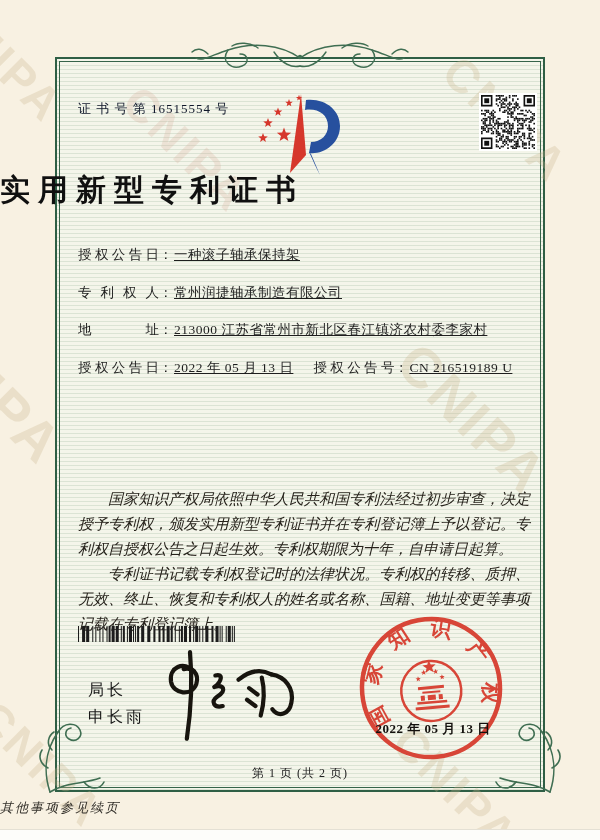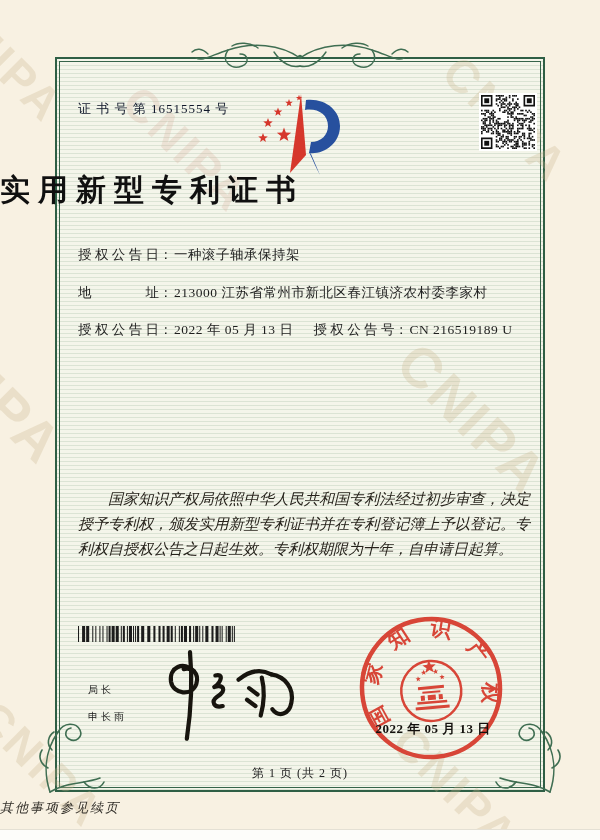--- a/index.html
+++ b/index.html
@@ -35,32 +35,32 @@
   .qr{position:absolute;left:479px;top:93px;width:54px;height:54px;background:#fff;padding:2px;}
   .title{
     position:absolute;left:0;right:0;top:170px;
     font-size:30px;font-weight:bold;letter-spacing:8px;color:#101010;
   }
   
   .fields{position:absolute;left:78px;top:243px;width:452px;}
   .frow{margin-bottom:13.5px;font-size:13.5px;line-height:24px;color:#1e1e1e;white-space:nowrap;}
   .flabel{display:inline-block;width:81px;text-align:justify;text-align-last:justify;}
   .fcolon{display:inline-block;width:15px;}
-  .fvalue{letter-spacing:0.5px;}
+  .fvalue{letter-spacing:0.5px;text-decoration:underline;}
   .grp1{display:inline-block;width:232px;}
   
   .legal{position:absolute;left:78px;top:487px;width:452px;}
   .legal p{
     margin:0;font-size:15px;line-height:25px;text-align:justify;
     font-style:italic;color:#26221b;text-indent:2em;
   }
   
   .barcode{position:absolute;left:78px;top:626px;width:163px;height:16px;}
   
-  .officer{position:absolute;left:88px;top:676px;font-size:10px;line-height:27px;letter-spacing:3px;color:#171717;
+  .officer{position:absolute;left:88px;top:676px;font-size:16px;line-height:27px;letter-spacing:3px;color:#171717;
     font-family:"Liberation Sans","DejaVu Sans",sans-serif;}
   .sig{position:absolute;left:145px;top:648px;width:185px;height:95px;}
   
   .seal{position:absolute;left:356px;top:613px;width:150px;height:150px;transform:rotate(-5deg);opacity:0.93;}
   .seal-date{
     position:absolute;left:363px;top:720px;width:140px;text-align:center;
     font-size:13px;font-weight:bold;color:#14110e;letter-spacing:0.5px;z-index:5;
   }
   
   .page-no{position:absolute;left:0;right:0;top:765px;text-align:center;font-size:12px;color:#222;letter-spacing:1px;}
@@ -532,33 +532,37 @@
   </g>
 </svg>
 
 <div class="title">实用新型专利证书</div>
 
 <div class="fields">
   <div class="frow">
     <span class="flabel">授权公告日</span><span class="fcolon">：</span><span class="fvalue">一种滚子轴承保持架</span>
   </div>
   <div class="frow">
+    <span class="flabel">专利权人</span><span class="fcolon">：</span><span class="fvalue">常州润捷轴承制造有限公司</span>
+  </div>
+  <div class="frow">
     <span class="flabel">地址</span><span class="fcolon">：</span><span class="fvalue">213000 江苏省常州市新北区春江镇济农村委李家村</span>
   </div>
   <div class="frow">
     <span class="grp1">
       <span class="flabel">授权公告日</span><span class="fcolon">：</span><span class="fvalue">2022 年 05 月 13 日</span>
     </span><span>
       <span class="flabel">授权公告号</span><span class="fcolon">：</span><span class="fvalue">CN 216519189 U</span>
     </span>
   </div>
 </div>
 
 <div class="legal">
   <p>国家知识产权局依照中华人民共和国专利法经过初步审查，决定授予专利权，颁发实用新型专利证书并在专利登记簿上予以登记。专利权自授权公告之日起生效。专利权期限为十年，自申请日起算。</p>
+  <p>专利证书记载专利权登记时的法律状况。专利权的转移、质押、无效、终止、恢复和专利权人的姓名或名称、国籍、地址变更等事项记载在专利登记簿上。</p>
 </div>
 
 <svg class="barcode" viewBox="0 0 160 16" preserveAspectRatio="none">
   <g id="bc-bars" fill="#1c1c1c">
       <rect x="0" y="0" width="1" height="16"></rect>
       <rect x="4" y="0" width="3" height="16"></rect>
       <rect x="8" y="0" width="3" height="16"></rect>
       <rect x="14" y="0" width="1" height="16"></rect>
       <rect x="17" y="0" width="1" height="16"></rect>
       <rect x="21" y="0" width="1" height="16"></rect>

